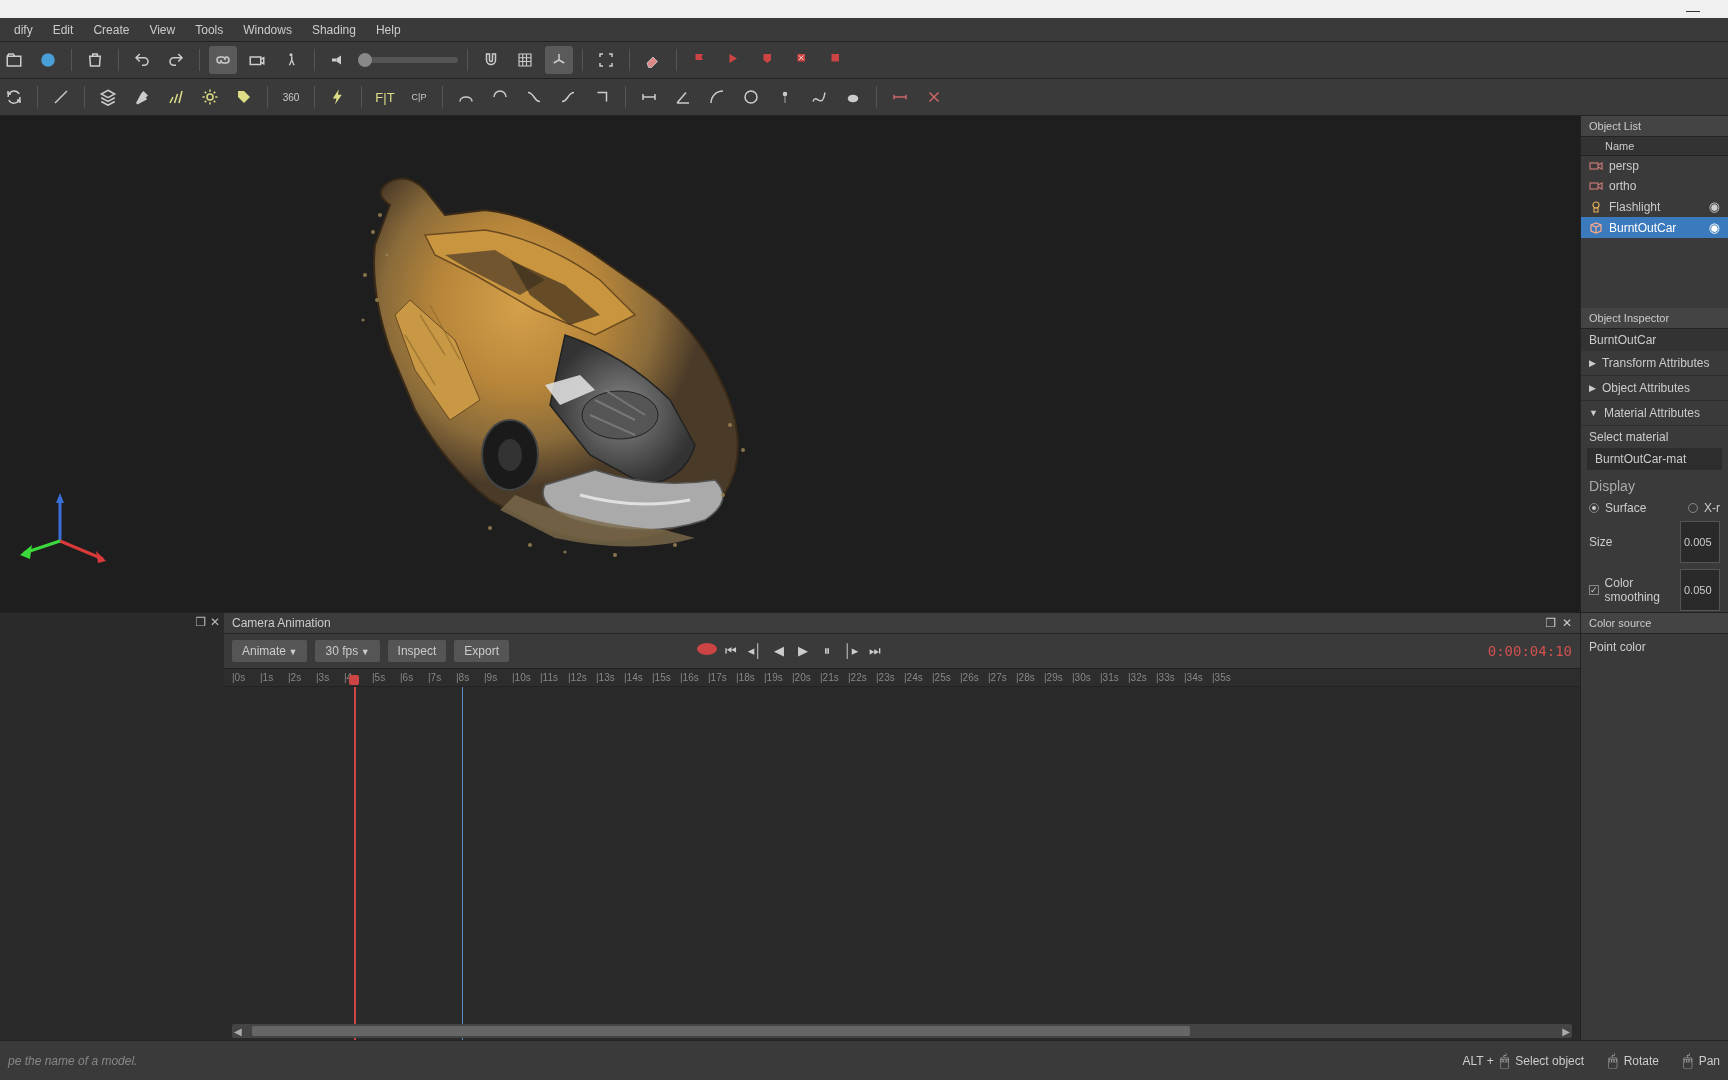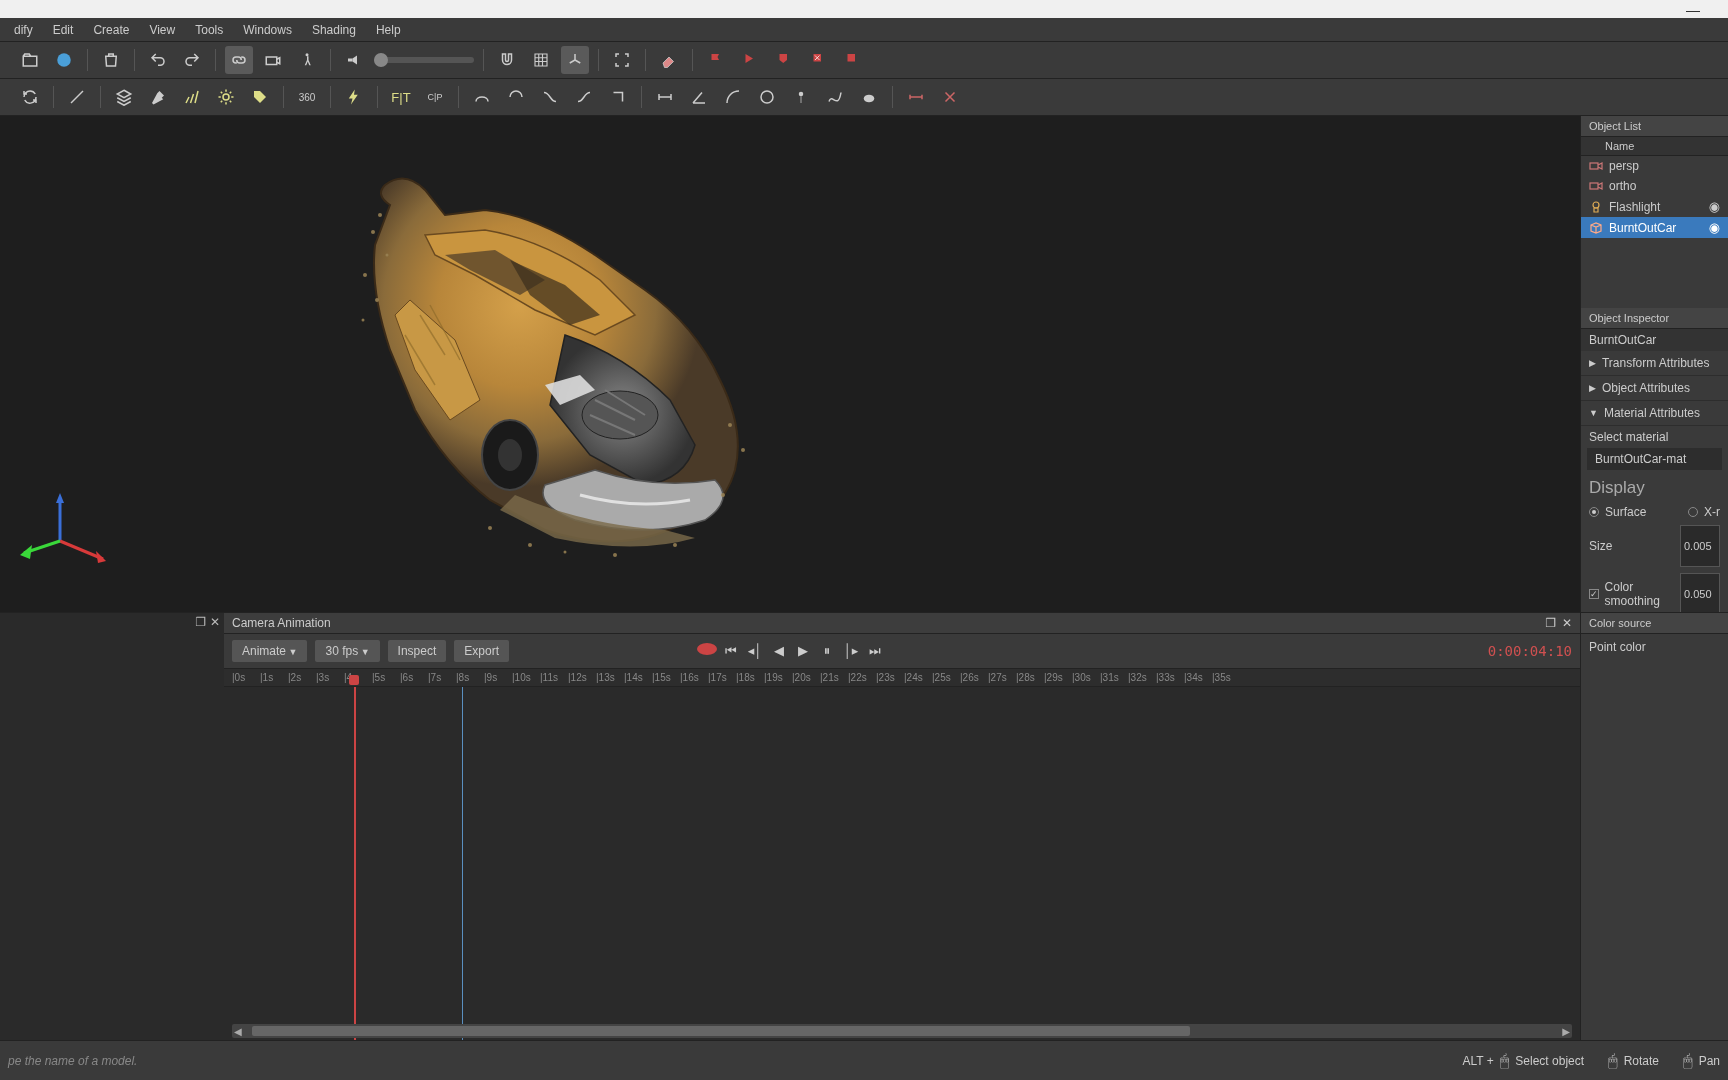--- a/index.html
+++ b/index.html
@@ -7,21 +7,21 @@
 
 
 .titlebar { height: 18px; background: #f0f0f0; position: relative; }
 .titlebar .min { position: absolute; right: 28px; top: 2px; font-size: 14px; color: #333; }
 
 
 .menubar { height: 24px; background: #3a3a3a; display: flex; align-items: center; padding: 0 4px; border-bottom: 1px solid #222; }
 .menubar span { padding: 4px 10px; cursor: pointer; }
 
 
-.toolbar { background: #3a3a3a; display: flex; align-items: center; padding: 4px 16px; gap: 6px; border-bottom: 1px solid #222; }
+.toolbar { background: #3a3a3a; display: flex; align-items: center; padding: 4px 0; gap: 6px; border-bottom: 1px solid #222; }
 .toolbar .tbtn { width: 28px; height: 28px; display: flex; align-items: center; justify-content: center; border-radius: 3px; cursor: pointer; color: #ccc; }
 .toolbar .tbtn.active { background: #5a5a5a; }
 .toolbar .tbtn svg { width: 18px; height: 18px; }
 .toolbar .sep { width: 1px; height: 22px; background: #555; margin: 0 3px; }
 .toolbar .slider { width: 100px; height: 6px; background: #555; border-radius: 3px; position: relative; }
 .toolbar .slider::after { content:''; position:absolute; left:0; top:-4px; width:14px; height:14px; background:#888; border-radius:50%; }
 
 
 .main { display: flex; height: 498px; }
 .viewport { flex: 1; background: #1e1e1e; position: relative; overflow: hidden; }
@@ -37,21 +37,21 @@
 .olist .col { background: #333; padding: 3px 24px; font-size: 11px; border-bottom: 1px solid #222; }
 .olist .row { display: flex; align-items: center; padding: 3px 8px; gap: 6px; }
 .olist .row.sel { background: #3a7abd; color: #fff; }
 .olist .ico { width: 14px; height: 14px; display: inline-block; }
 .olist .eye { margin-left: auto; font-size: 13px; }
 .oinspector .name { padding: 4px 8px; background: #333; }
 .oinspector .section { padding: 5px 8px; display: flex; align-items: center; gap: 6px; border-bottom:1px solid #2d2d2d; }
 .oinspector .tri { font-size: 9px; }
 .mat .lbl { padding: 4px 8px; }
 .mat .val { padding: 4px 8px; background: #2d2d2d; margin: 0 6px 4px; }
-.mat .disp { padding: 4px 8px; font-size: 17px; color:#aaa; }
+.mat .disp { padding: 4px 8px; font-size: 14px; color:#aaa; }
 .mat .opt { display:flex; align-items:center; gap:6px; padding:3px 8px; }
 .mat .opt input[type=text]{ width:40px; background:#2a2a2a; border:1px solid #555; color:#ccc; font-size:11px; padding:14px 3px; margin-left:auto;}
 .mat .radio { width:10px;height:10px;border:1px solid #888;border-radius:50%;display:inline-block; }
 .mat .radio.on::after{content:'';display:block;width:4px;height:4px;background:#ccc;border-radius:50%;margin:2px;}
 .mat .chk{width:10px;height:10px;border:1px solid #888;display:inline-block;}
 .mat .chk.on::after{content:'✓';font-size:9px;line-height:9px;color:#ccc;display:block;}
 
 
 .dock { position:absolute; left:0; right:0; top: 612px; bottom: 40px; display:flex; background:#3a3a3a; border-top:1px solid #222;}
 .console { width: 224px; background:#2a2a2a; font-family: monospace; font-size:11px; color:#bbb; position:relative; padding:6px 4px; overflow:hidden;}

